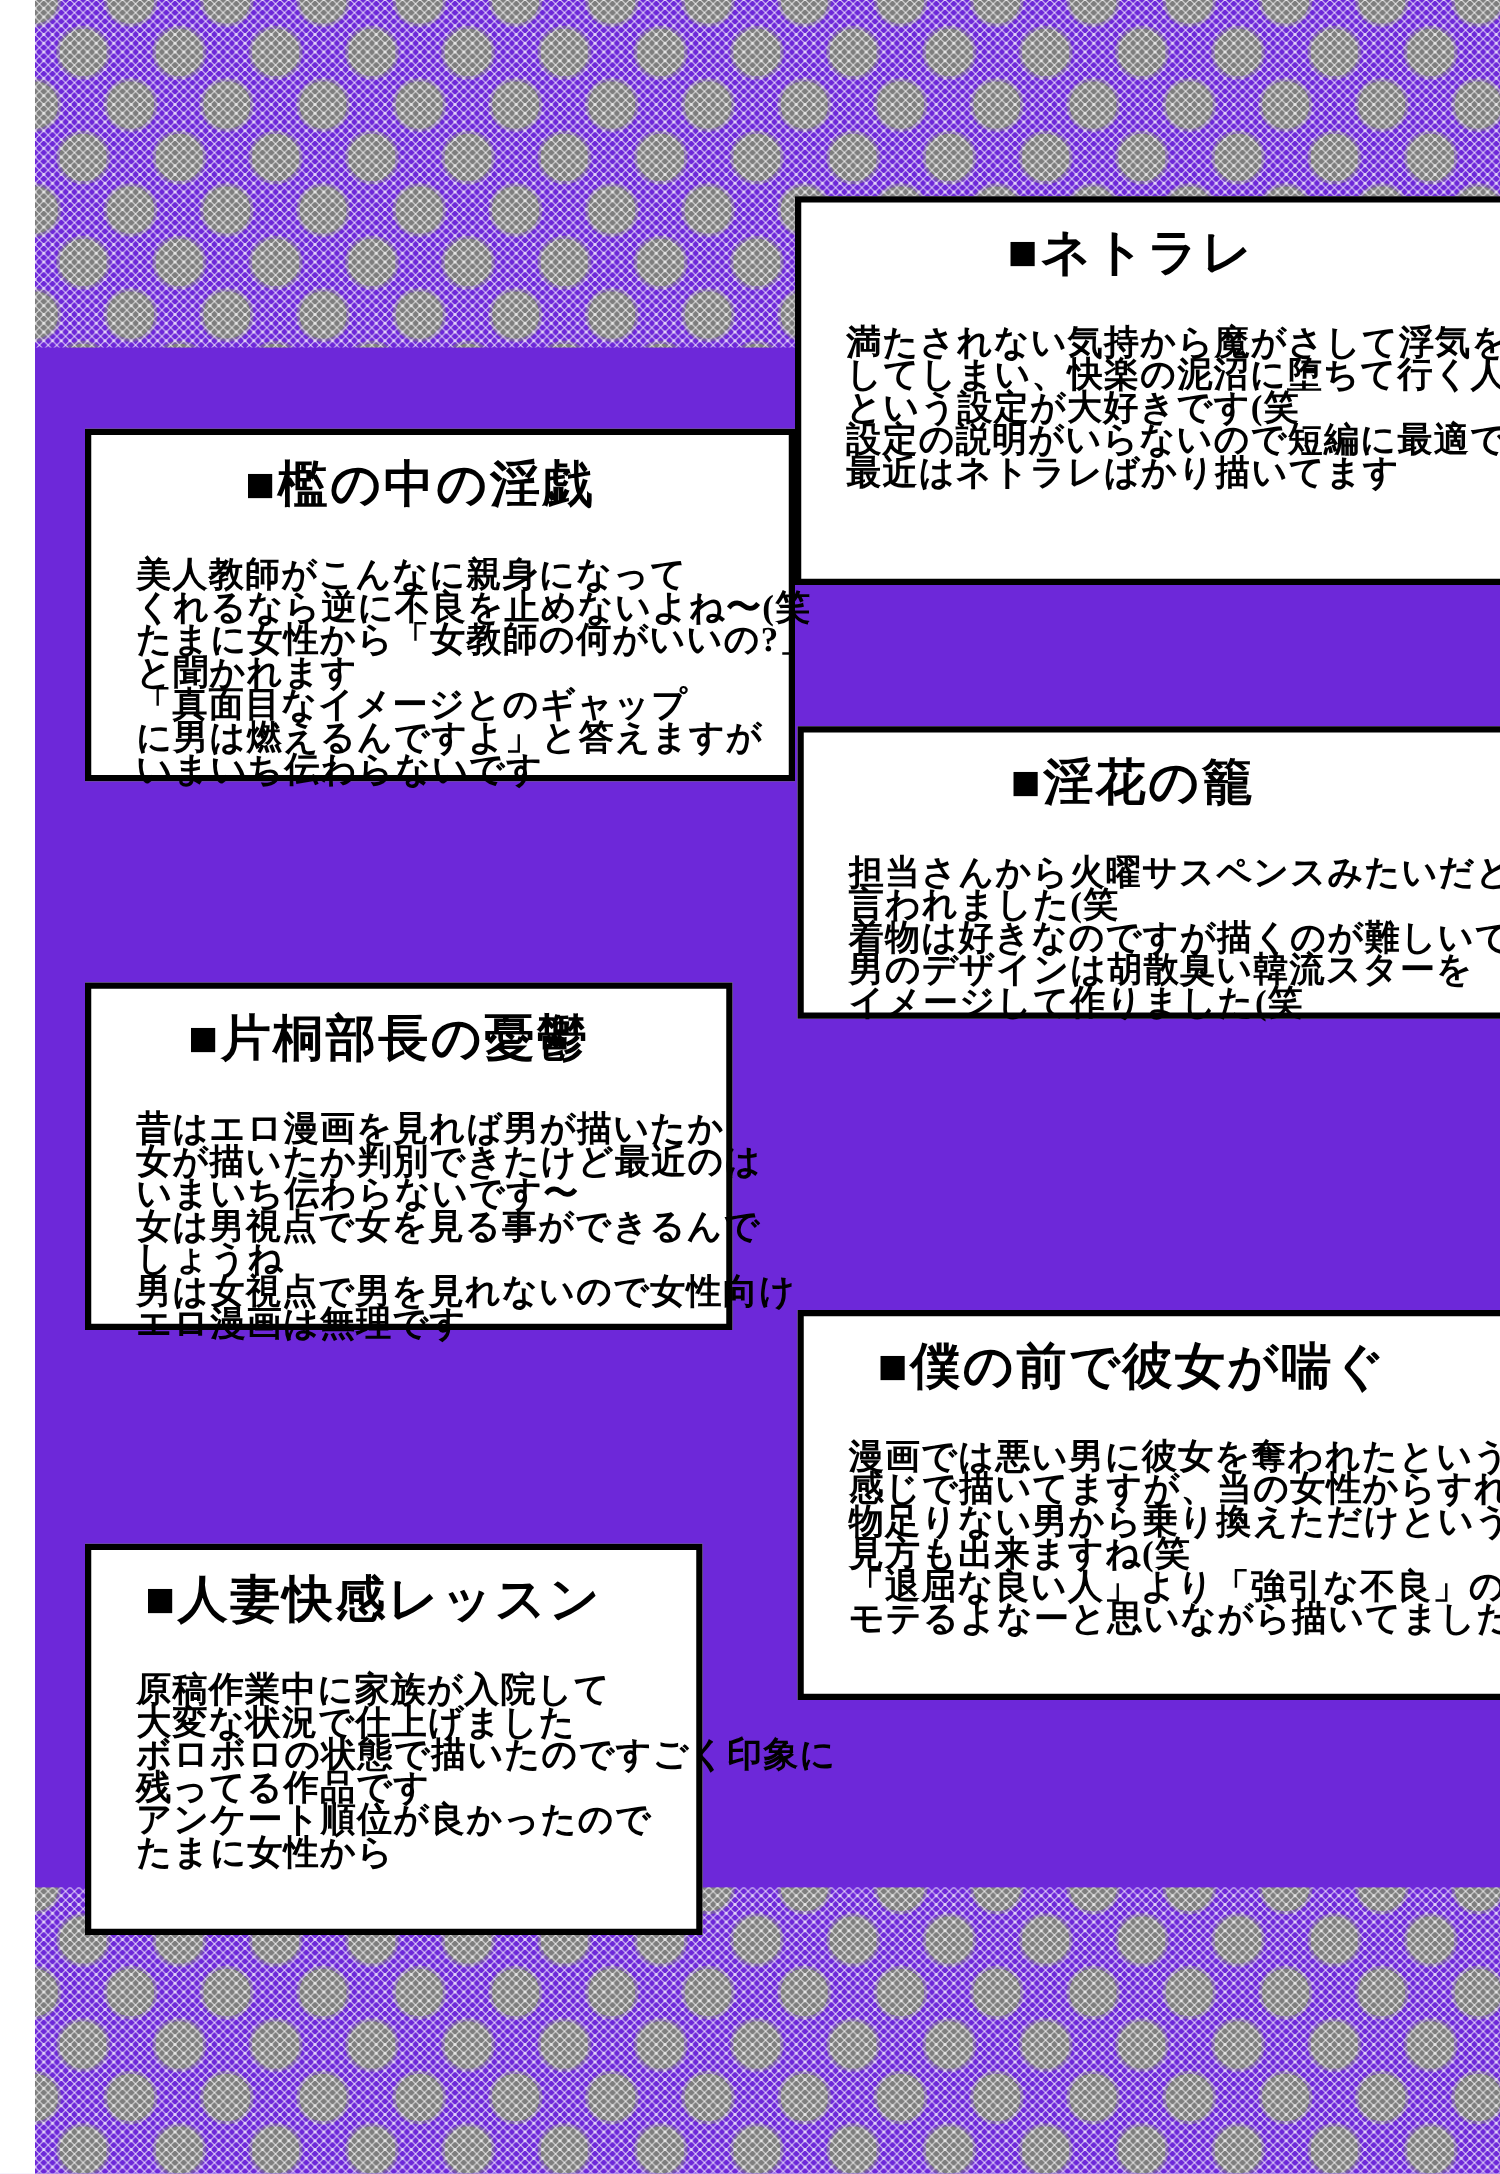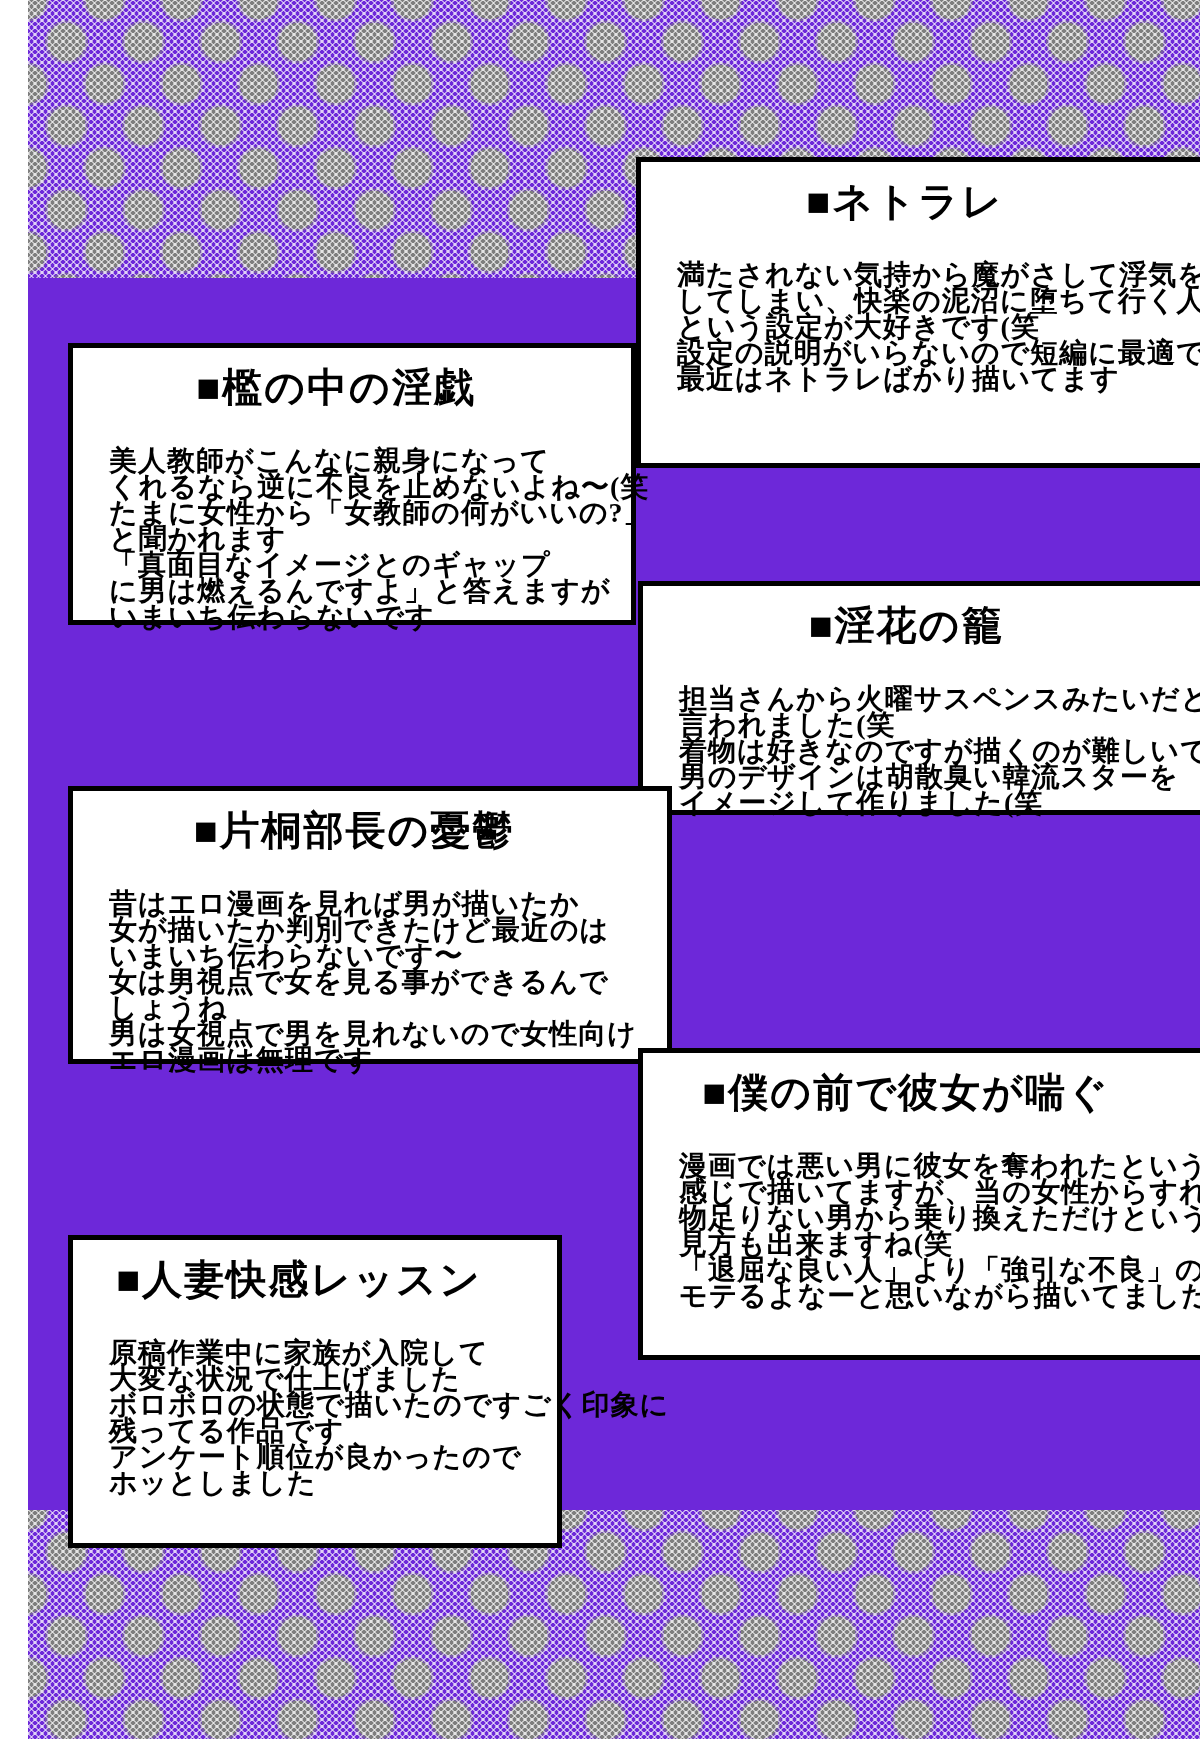--- a/index.html
+++ b/index.html
@@ -38,21 +38,21 @@
   .box {
     position: absolute;
     z-index: 2;
     box-sizing: border-box;
     background: #ffffff;
     border: 5px solid #000000;
   }
   .pos-netorare { left: 608px; top: 157px;  width: 570px; height: 311px; }
   .pos-ori      { left: 40px;  top: 343px;  width: 568px; height: 282px; }
   .pos-inka     { left: 610px; top: 581px;  width: 568px; height: 234px; }
-  .pos-katagiri { left: 40px;  top: 786px;  width: 604px; height: 278px; }
+  .pos-katagiri { left: 40px;  top: 786px;  width: 518px; height: 278px; }
   .pos-boku     { left: 610px; top: 1048px; width: 568px; height: 312px; }
   .pos-hitozuma { left: 40px;  top: 1235px; width: 494px; height: 313px; }
 
   .box h2.title {
     margin: 16px 0 0 0;
     padding: 0;
     position: relative;
     left: -16px;
     text-align: center;
     font-size: 40px;
@@ -129,16 +129,16 @@
 モテるよなーと思いながら描いてました</div>
   </section>
 
   <section class="box pos-hitozuma">
     <h2 class="title">■人妻快感レッスン</h2>
     <div class="body">原稿作業中に家族が入院して
 大変な状況で仕上げました
 ボロボロの状態で描いたのですごく印象に
 残ってる作品です
 アンケート順位が良かったので
-ホッとしました</div>
+たまに女性から</div>
   </section>
 
 </div>
 
 </body></html>

